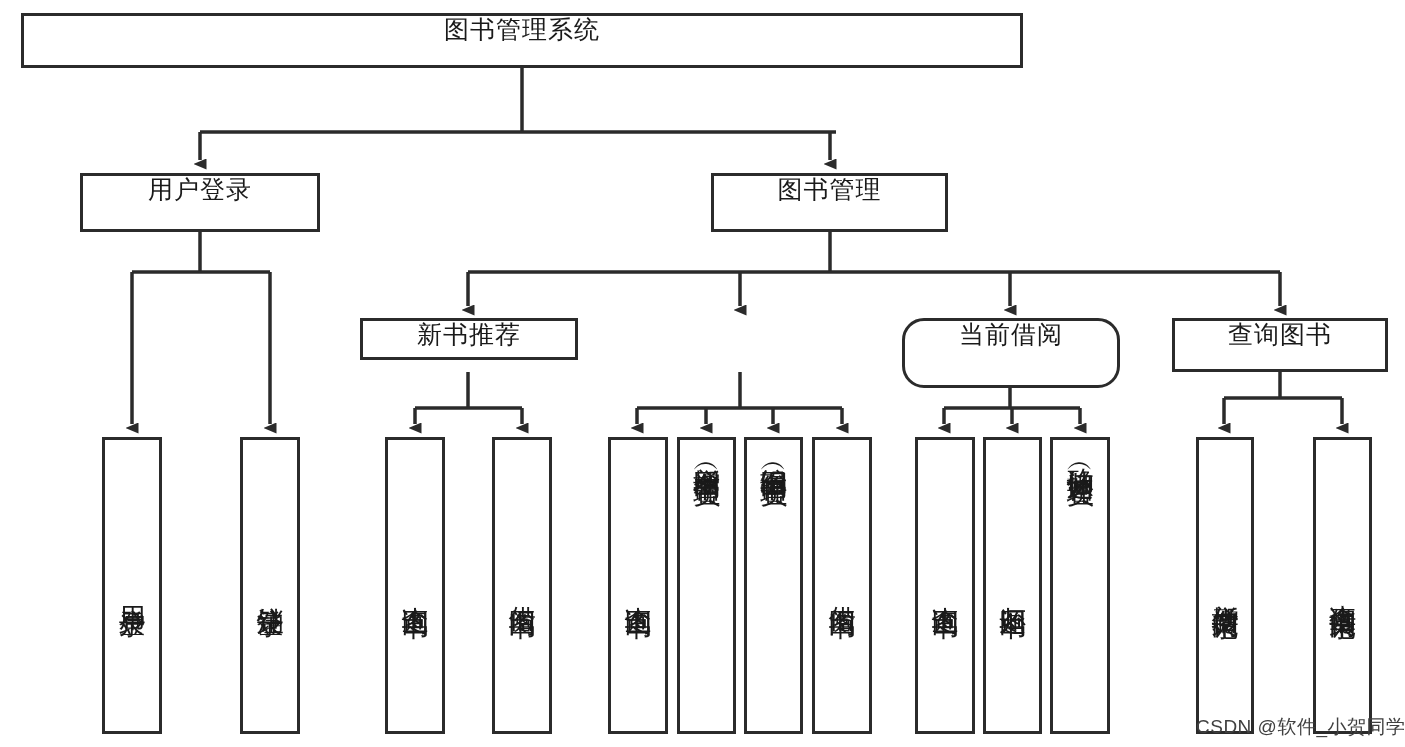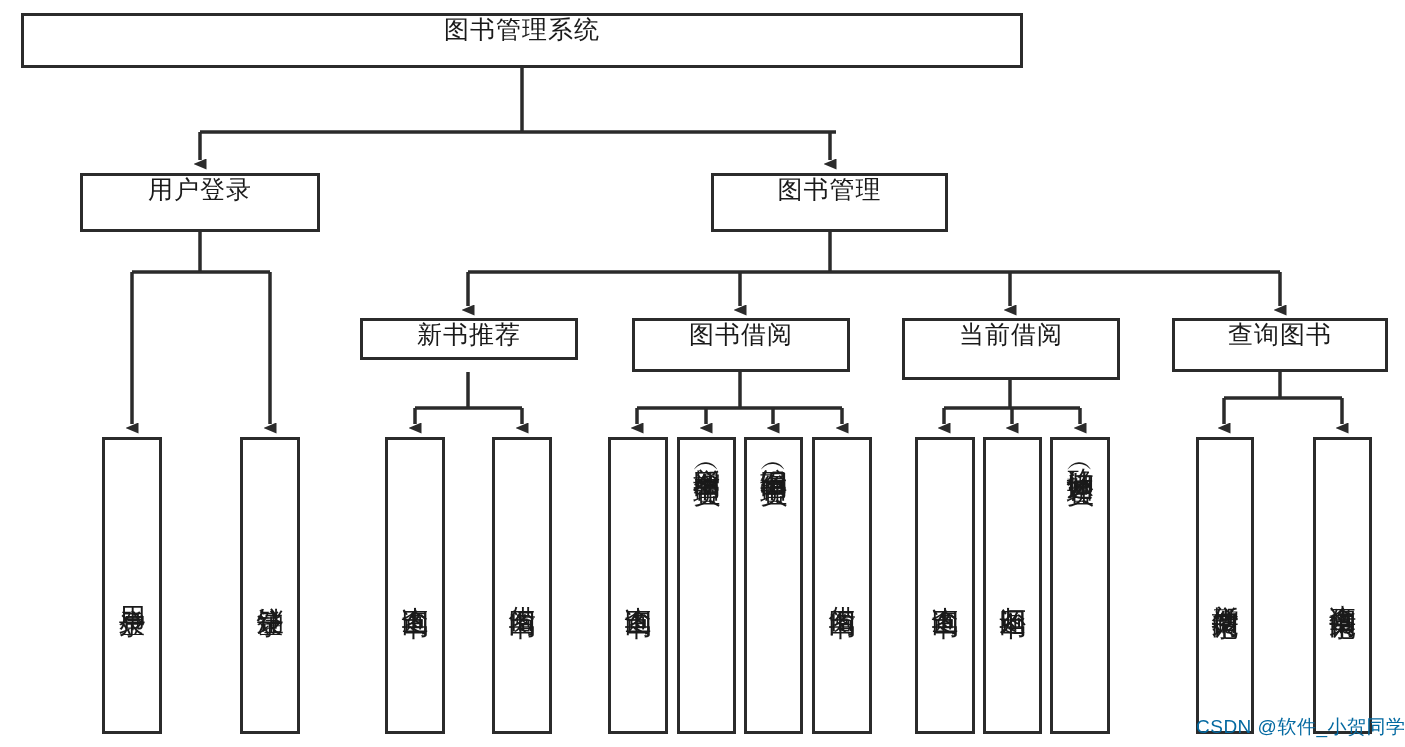--- a/index.html
+++ b/index.html
@@ -58,21 +58,21 @@
     white-space: nowrap;
   }
   .node.vertical.mid .node-label {
     align-self: center;
   }
   .watermark {
     position: absolute;
     left: 1196px;
     top: 714px;
     font-size: 19px;
-    color: #0369a1;
+    color: #404040;
     white-space: nowrap;
     letter-spacing: 0.5px;
   }
 </style>
 </head>
 <body>
 
 <div id="canvas">
 
   <svg class="connectors" viewBox="0 0 1405 747" xmlns="http://www.w3.org/2000/svg">
@@ -132,24 +132,21 @@
   <div class="node horizontal" style="left:80px; top:173px; width:240px; height:59px;">
     <span class="node-label">用户登录</span>
   </div>
   <div class="node horizontal" style="left:711px; top:173px; width:237px; height:59px;">
     <span class="node-label">图书管理</span>
   </div>
 
   <div class="node horizontal" style="left:360px; top:318px; width:218px; height:42px;">
     <span class="node-label">新书推荐</span>
   </div>
-  <div class="node horizontal" style="left:632px; top:318px; width:218px; height:54px;">
-    <span class="node-label">图书借阅</span>
-  </div>
-  <div class="node horizontal" style="left:902px; top:318px; width:218px; height:62px;">
+  <div class="node horizontal" style="left:902px; top:318px; width:218px; height:70px;border-radius:22px;">
     <span class="node-label">当前借阅</span>
   </div>
   <div class="node horizontal" style="left:1172px; top:318px; width:216px; height:54px;">
     <span class="node-label">查询图书</span>
   </div>
 
   <div class="node vertical mid" style="left:102px; top:437px; width:60px; height:297px;">
     <span class="node-label">用户登录</span>
   </div>
   <div class="node vertical mid" style="left:240px; top:437px; width:60px; height:297px;">

